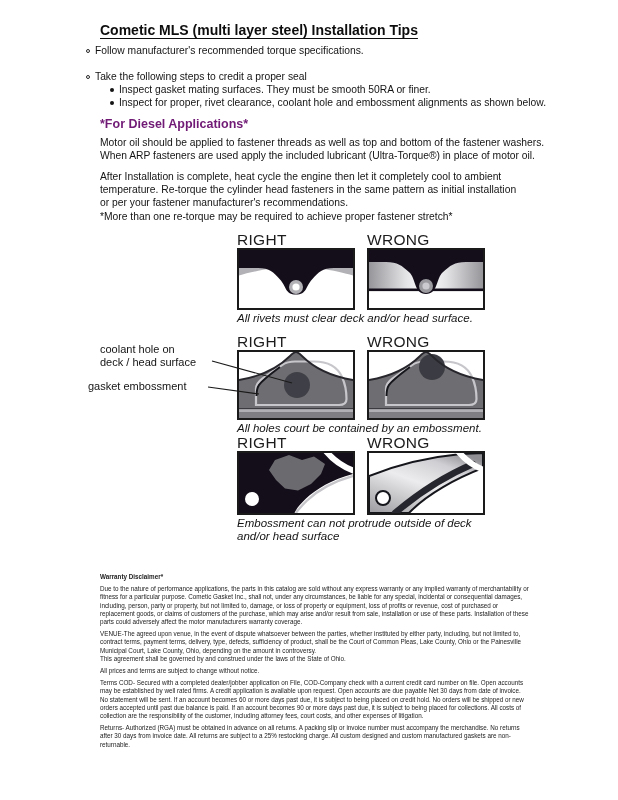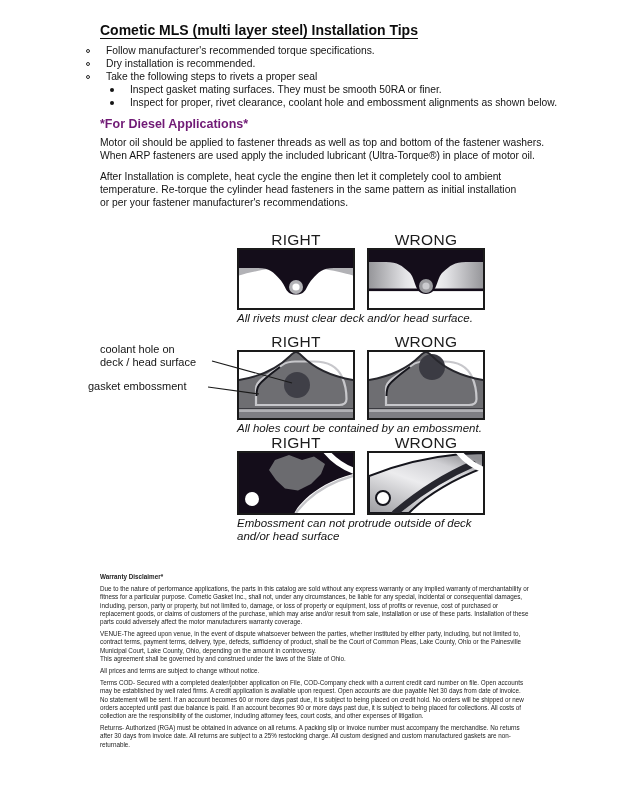--- a/index.html
+++ b/index.html
@@ -6,29 +6,29 @@
   html,body { background:#ffffff; }
   .page {
     position:relative; width:618px; height:748px; background:#ffffff;
     font-family:"Liberation Sans", sans-serif; color:#111; overflow:hidden;padding-left:39px;
   }
   .title {
     position:absolute; left:100px; top:22px;
     font-size:14px; font-weight:bold; color:#0d0d0d;
     text-decoration:underline; text-underline-offset:3px;
   }
-  .tip { position:absolute; left:86px; display:flex; align-items:flex-start; gap:16px;
+  .tip { position:absolute; left:86px; display:flex; align-items:flex-start; gap:5px;
          font-size:10.3px; line-height:12px; color:#141414; width:520px; }
   .tip.sub { left:110px; }
   .ring { flex:0 0 auto; width:4px; height:4px; border:1px solid #2a2a2a; border-radius:50%; margin-top:3.5px; }
   .dot  { flex:0 0 auto; width:4px; height:4px; background:#141414; border-radius:50%; margin-top:3.5px; }
   .section-heading { position:absolute; left:100px; font-size:12.5px; font-weight:bold; color:#701a75; }
   .para { position:absolute; left:100px; width:515px; font-size:10.3px; line-height:13.2px;
           color:#141414; white-space:pre-line; }
-  .rw-label { position:absolute; width:118px; text-align:center; font-size:15.5px;
+  .rw-label { position:absolute; width:118px; font-size:15.5px;
               letter-spacing:0.3px; color:#1c1c1c; }
   .dbox { position:absolute; width:118px; border:2px solid #1a1a1a; background:#fff; z-index:1; }
   .dbox svg { display:block; }
   .dcaption { position:absolute; font-size:11.5px; line-height:13px; color:#141414; white-space:pre-line;font-style:italic; }
   .ann { position:absolute; font-size:11px; line-height:12.5px; 
          color:#141414; white-space:pre-line; }
   .pointer-lines { position:absolute; left:0; top:0; z-index:5; pointer-events:none; }
   .legal { position:absolute; left:100px; top:573px; width:430px; font-size:6.3px;
            line-height:8.2px; color:#222; }
   .legal .legal-heading { font-weight:bold; margin-bottom:4px; }
@@ -40,43 +40,40 @@
 <body>
 
 <div class="page">
 
   <div class="title">Cometic MLS (multi layer steel) Installation Tips</div>
 
   <div class="tip" style="top:45px">
     <span class="ring"></span>
     <span>Follow manufacturer's recommended torque specifications.</span>
   </div>
-  <div class="tip" style="top:58px">
-    <span class="ring"></span>
-    <span>Dry installation is recommended.</span>
-  </div>
   <div class="tip" style="top:71px">
     <span class="ring"></span>
-    <span>Take the following steps to rivets a proper seal</span>
+    <span>Take the following steps to credit a proper seal</span>
   </div>
   <div class="tip sub" style="top:84px">
     <span class="dot"></span>
     <span>Inspect gasket mating surfaces.  They must be smooth 50RA or finer.</span>
   </div>
   <div class="tip sub" style="top:97px">
     <span class="dot"></span>
     <span>Inspect for proper, rivet clearance, coolant hole and embossment alignments as shown below.</span>
   </div>
 
   <div class="section-heading" style="top:117px">*For Diesel Applications*</div>
   <div class="para" style="top:170px">After Installation is complete, heat cycle the engine then let it completely cool to ambient
 temperature. Re-torque the cylinder head fasteners in the same pattern as initial installation
 or per your fastener manufacturer's recommendations.</div>
   <div class="para" style="top:136px">Motor oil should be applied to fastener threads as well as top and bottom of the fastener washers.
 When ARP fasteners are used apply the included lubricant (Ultra-Torque®) in place of motor oil.</div>
+  <div class="para" style="top:210px">*More than one re-torque may be required to achieve proper fastener stretch*</div>
 
   <div class="rw-label" style="left:237px;top:231px">RIGHT</div>
   <div class="rw-label" style="left:367px;top:231px">WRONG</div>
 
   <div class="dbox" style="left:237px;top:248px;height:62px">
     <svg width="114" height="58" viewBox="0 0 114 58">
       <rect width="114" height="58" fill="#ffffff"></rect>
       <path d="M0,18 L34,18 C20,20.5 8,23 0,25.5 Z" fill="#b2b2b6"></path>
       <path d="M114,18 L80,18 C94,20.5 106,23 114,25.5 Z" fill="#b2b2b6"></path>
       <path d="M0,0 H114 V18 H95 C83,18 80,22 73,29.5 C66.5,36.5 68,44.5 57,44.5 C46,44.5 47.5,36.5 41,29.5 C34,22 31,18 19,18 H0 Z" fill="#140d1a"></path>

